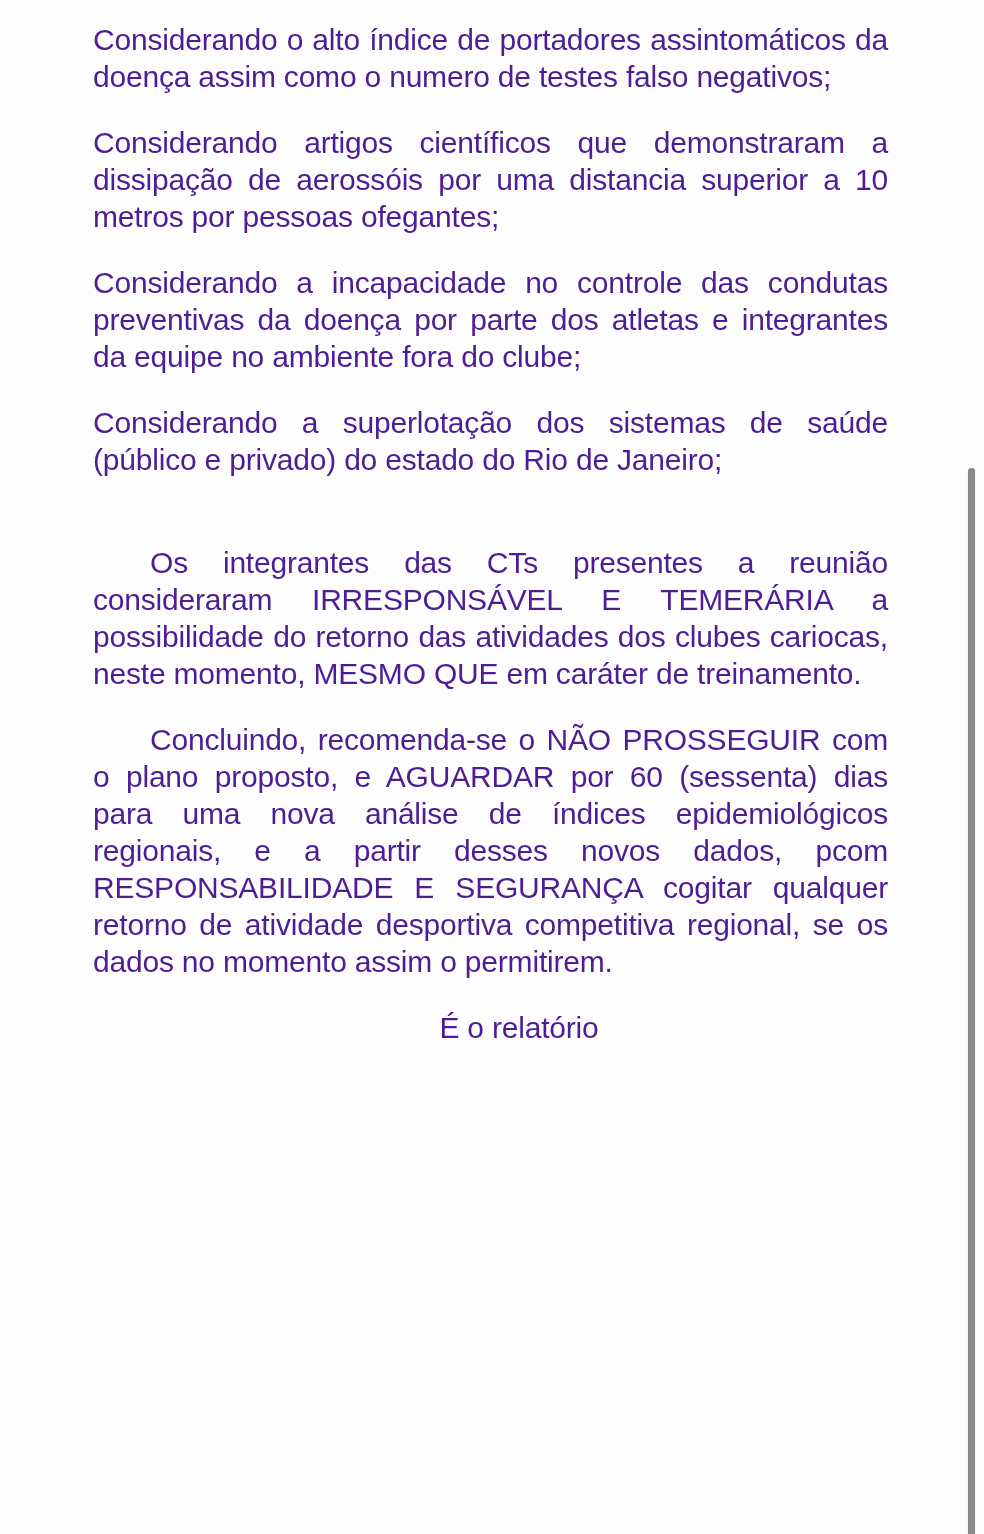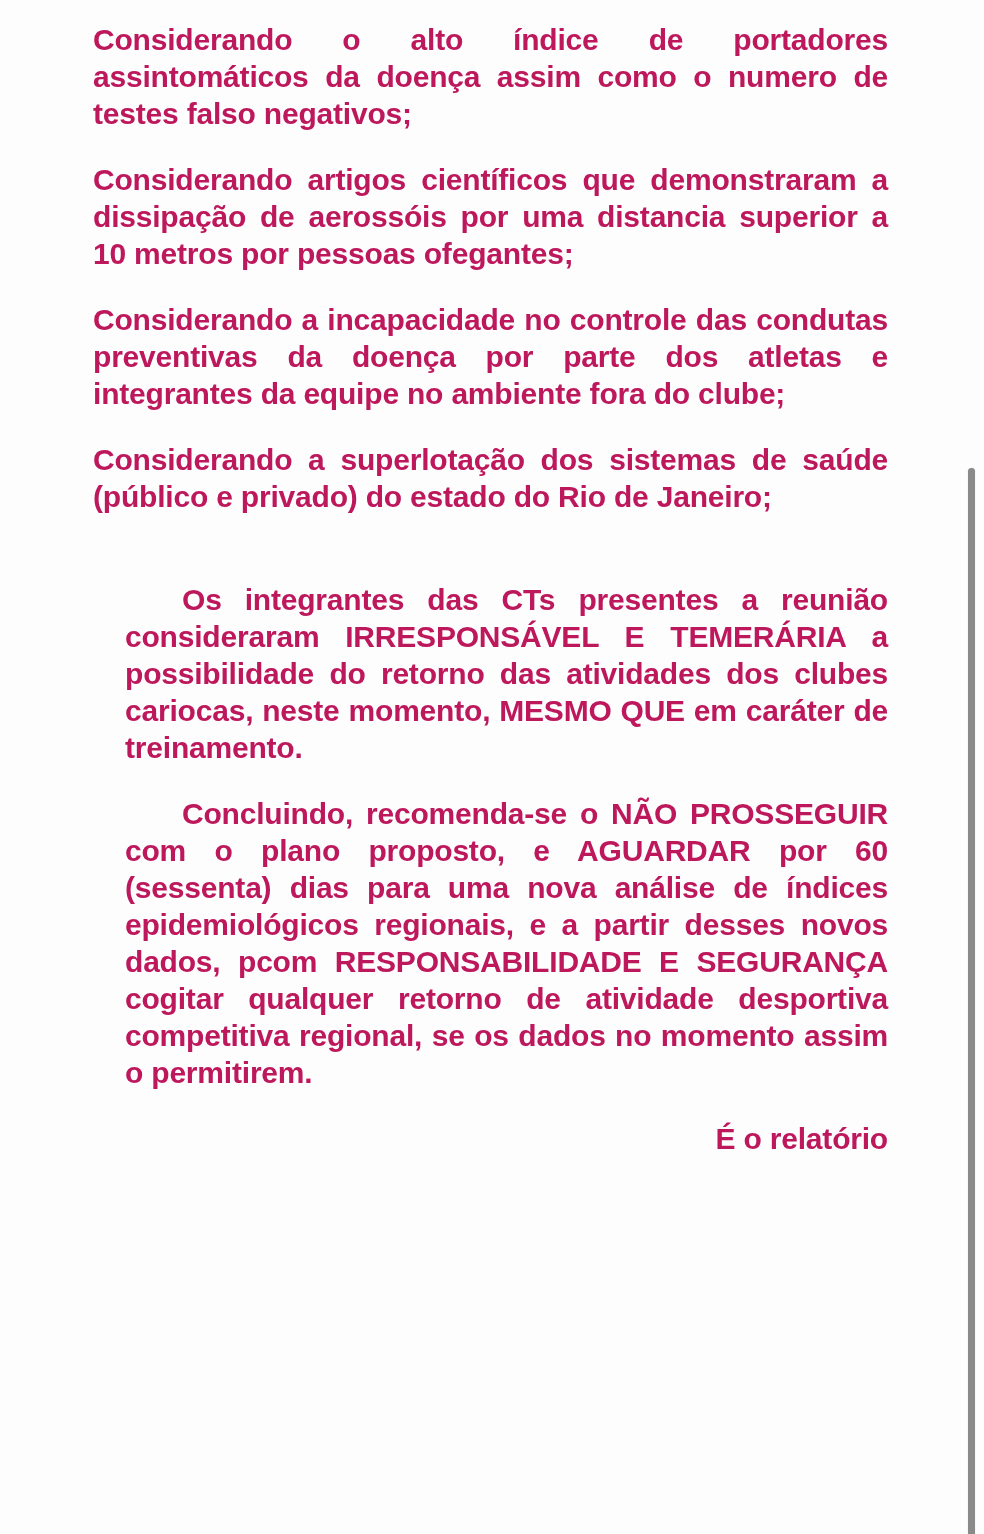--- a/index.html
+++ b/index.html
@@ -22,34 +22,32 @@
     padding: 21px 96px 0 93px;
     color: #151515;
   }
   .para {
     margin: 0 0 29px 0;
     font-size: 30px;
     line-height: 37px;
     letter-spacing: -0.2px;
     text-align: justify;
     text-justify: inter-word;
-    color: #be185d;
-    font-weight: bold;
+    color: #4c1d95;
   }
   .para.indent {
     text-indent: 57px;
-    margin-left: 32px;
   }
   .para.gap-before {
     margin-top: 66px;
   }
   .para.closing {
     margin-top: 9px;
     margin-bottom: 0;
-    text-align: right;
+    text-align: center;
   }
   .scrollbar-track {
     position: absolute;
     top: 0;
     right: 0;
     width: 16px;
     height: 1534px;
     background: transparent;
   }
   .scrollbar-thumb {

